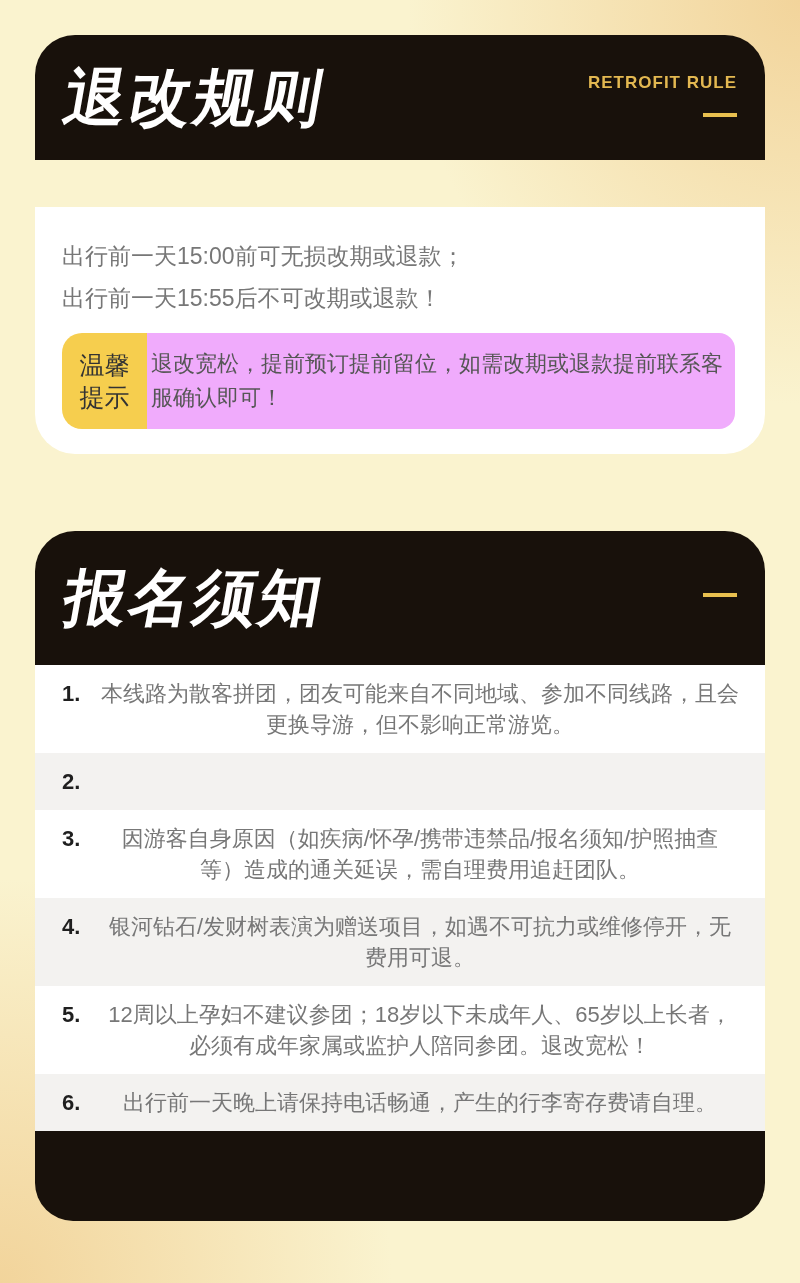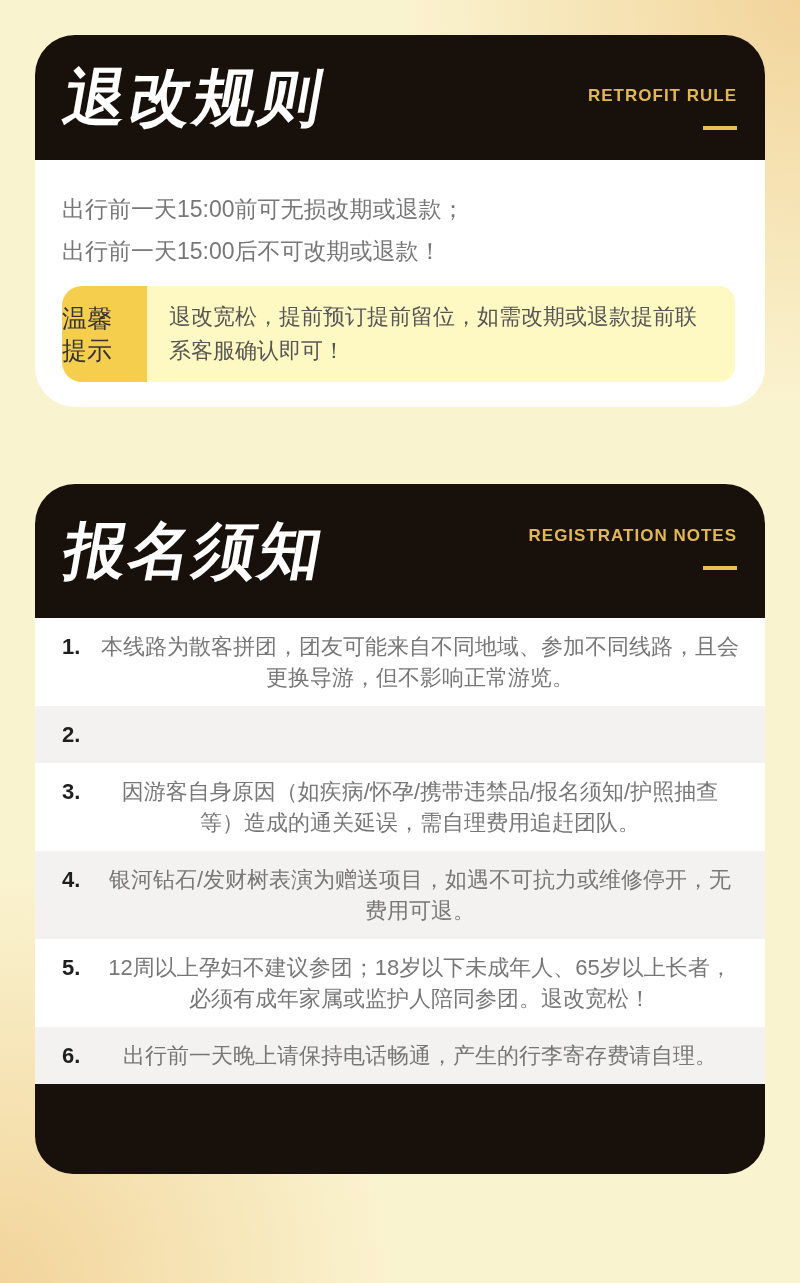--- a/index.html
+++ b/index.html
@@ -25,49 +25,50 @@
   .card2 .card-header { height: 134px; }
   .card-title {
     color: #FFFFFF;
     font-size: 62px;
     font-weight: bold;
     letter-spacing: 3px;
     transform: skewX(-10deg);
     display: inline-block;
     white-space: nowrap;
   }
-  .header-right { position: absolute; right: 28px; top: 51px; text-align: right; }
+  .header-right { position: absolute; right: 28px; top: 38px; text-align: right; }
   .card2 .header-right { top: 42px; }
   .card-subtitle {
     color: #E3B851; font-size: 17px; font-weight: bold;
     letter-spacing: 1px; white-space: nowrap;
   }
   .gold-dash { width: 34px; height: 4px; background: #E8C04F; margin: 20px 0 0 auto; }
 
   .card1-body {
     background: #FFFFFF;
     border-radius: 0 0 40px 40px;
     padding: 28px 30px 25px 27px;
+    margin-top: 47px;
   }
   .rule-line { color: #777777; font-size: 23px; line-height: 42px; }
   .tip-row { display: flex; margin-top: 14px; }
   .tip-label {
     background: #F6CE4E;
     border-radius: 20px 0 0 20px;
     width: 85px; flex-shrink: 0;
-    display: flex; align-items: center; 
+    display: flex; align-items: center; justify-content: center;
     color: #333333; font-size: 25px; font-weight: 500;
     text-align: center; line-height: 1.3;
   }
   .tip-label span { width: 2em; display: inline-block; }
   .tip-bubble {
-    background: #fef9c3;
+    background: #f0abfc;
     border-radius: 0 16px 16px 0;
     flex: 1;
-    padding: 14px 22px;
+    padding: 14px 4px;
     color: #565656; font-size: 22px; line-height: 34px;
   }
 
   .card2 { margin-top: 77px; }
   .card2-body { background: #FFFFFF; overflow: hidden; }
   .notice-item { display: flex; padding: 13px 25px 13px 27px; background: #FFFFFF; }
   .notice-item.shaded { background: #F3F2F0; }
   .notice-num {
     width: 38px; flex-shrink: 0;
     color: #1F1F1F; font-size: 22px; font-weight: bold; line-height: 31px;
@@ -85,35 +86,34 @@
 <div class="card card1">
   <div class="card-header">
     <span class="card-title">退改规则</span>
     <div class="header-right">
       <div class="card-subtitle">RETROFIT RULE</div>
       <div class="gold-dash"></div>
     </div>
   </div>
   <div class="card1-body">
     <div class="rule-line">出行前一天15:00前可无损改期或退款；</div>
-    <div class="rule-line">出行前一天15:00后不可改期或退款！</div>
+    <div class="rule-line">出行前一天15:55后不可改期或退款！</div>
     <div class="tip-row">
       <div class="tip-label">
           <span>温馨提示</span>
         </div>
       <div class="tip-bubble">退改宽松，提前预订提前留位，如需改期或退款提前联系客服确认即可！</div>
     </div>
   </div>
 </div>
 
 <div class="card card2">
   <div class="card-header">
     <span class="card-title">报名须知</span>
     <div class="header-right">
-      <div class="card-subtitle">REGISTRATION NOTES</div>
       <div class="gold-dash"></div>
     </div>
   </div>
   <div class="card2-body">
     <div class="notice-item">
       <div class="notice-num">1.</div>
       <div class="notice-text">本线路为散客拼团，团友可能来自不同地域、参加不同线路，且会更换导游，但不影响正常游览。</div>
     </div>
     <div class="notice-item shaded">
       <div class="notice-num">2.</div>

